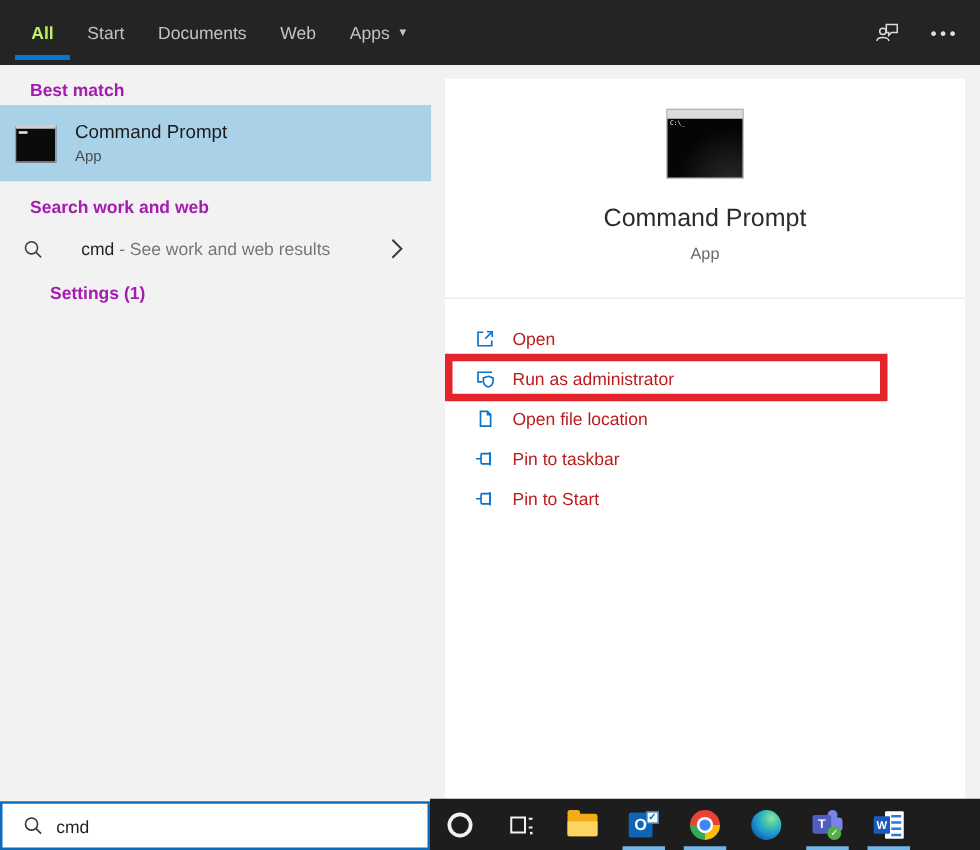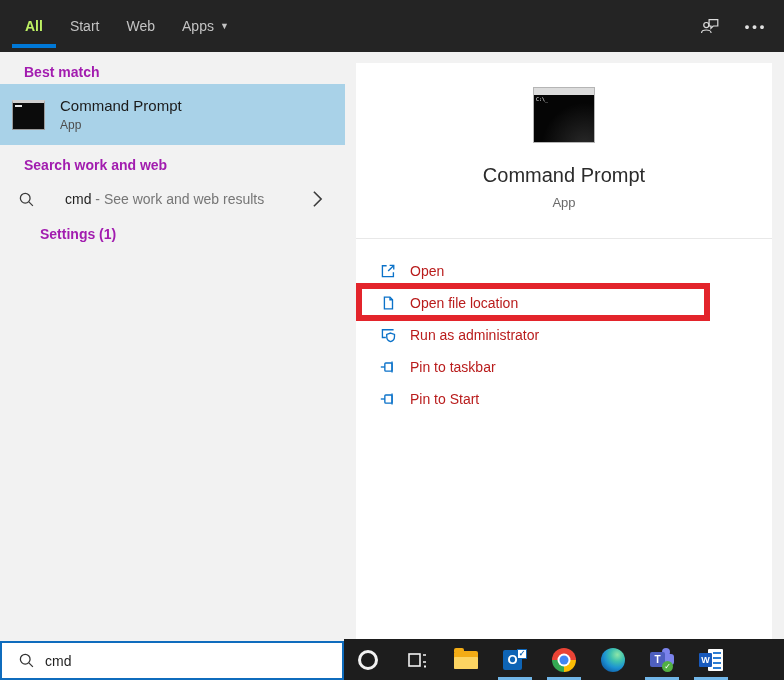--- a/index.html
+++ b/index.html
@@ -128,20 +128,21 @@
 </style>
 </head>
 <body>
 
 <div class="stage">
 
   <div class="topbar">
     <div class="tabs">
       <div class="tab active">All</div>
       <div class="tab">Start</div>
+      <div class="tab">Documents</div>
       <div class="tab">Web</div>
       <div class="tab">
         <span>Apps</span>
         <span class="arrow">▼</span>
       </div>
     </div>
     <div class="topbar-right">
       <div class="tb-icon">
         <svg width="22" height="22" viewBox="0 0 24 24" fill="none" stroke="#dcdcdc" stroke-width="1.3">
           <path d="M11 5 h9.5 v7 h-5 l-2.5 2.5 v-2.5 h-2 z"></path>
@@ -196,34 +197,34 @@
             <path d="M8.5 4.2 H3.8 V16.2 H16 V11.5"></path>
             <path d="M11.8 3.8 H16.4 V8.4"></path>
             <path d="M15.8 4.4 L10.2 10"></path>
           </svg>
         </span>
         <span class="action-label">Open</span>
       </div>
       <div class="action-row">
         <span class="a-icon">
           <svg width="18" height="18" viewBox="0 0 20 20" fill="none" stroke="#0b72c9" stroke-width="1.5">
+            <path d="M16.2 4.2 H3.8 V12.8 H7.6"></path>
+            <path d="M12.9 7.8 l4.3 1.5 v2.7 c0 2.9-2.1 4.7-4.3 5.3 c-2.2-.6-4.3-2.4-4.3-5.3 v-2.7 z"></path>
+          </svg>
+        </span>
+        <span class="action-label">Run as administrator</span>
+      </div>
+      <div class="action-row">
+        <span class="a-icon">
+          <svg width="18" height="18" viewBox="0 0 20 20" fill="none" stroke="#0b72c9" stroke-width="1.5">
             <path d="M6 3.5 H12.2 L15 6.4 V16.5 H6 Z"></path>
             <path d="M12.2 3.5 V6.4 H15"></path>
           </svg>
         </span>
         <span class="action-label">Open file location</span>
-      </div>
-      <div class="action-row">
-        <span class="a-icon">
-          <svg width="18" height="18" viewBox="0 0 20 20" fill="none" stroke="#0b72c9" stroke-width="1.5">
-            <path d="M16.2 4.2 H3.8 V12.8 H7.6"></path>
-            <path d="M12.9 7.8 l4.3 1.5 v2.7 c0 2.9-2.1 4.7-4.3 5.3 c-2.2-.6-4.3-2.4-4.3-5.3 v-2.7 z"></path>
-          </svg>
-        </span>
-        <span class="action-label">Run as administrator</span>
       </div>
       <div class="action-row">
         <span class="a-icon">
           <svg width="18" height="18" viewBox="0 0 20 20" fill="none" stroke="#0b72c9" stroke-width="1.5">
             <line x1="2" y1="10" x2="6.5" y2="10"></line>
             <rect x="6.5" y="5.5" width="8" height="9" rx="1"></rect>
             <line x1="14.5" y1="4" x2="14.5" y2="16"></line>
           </svg>
         </span>
         <span class="action-label">Pin to taskbar</span>

